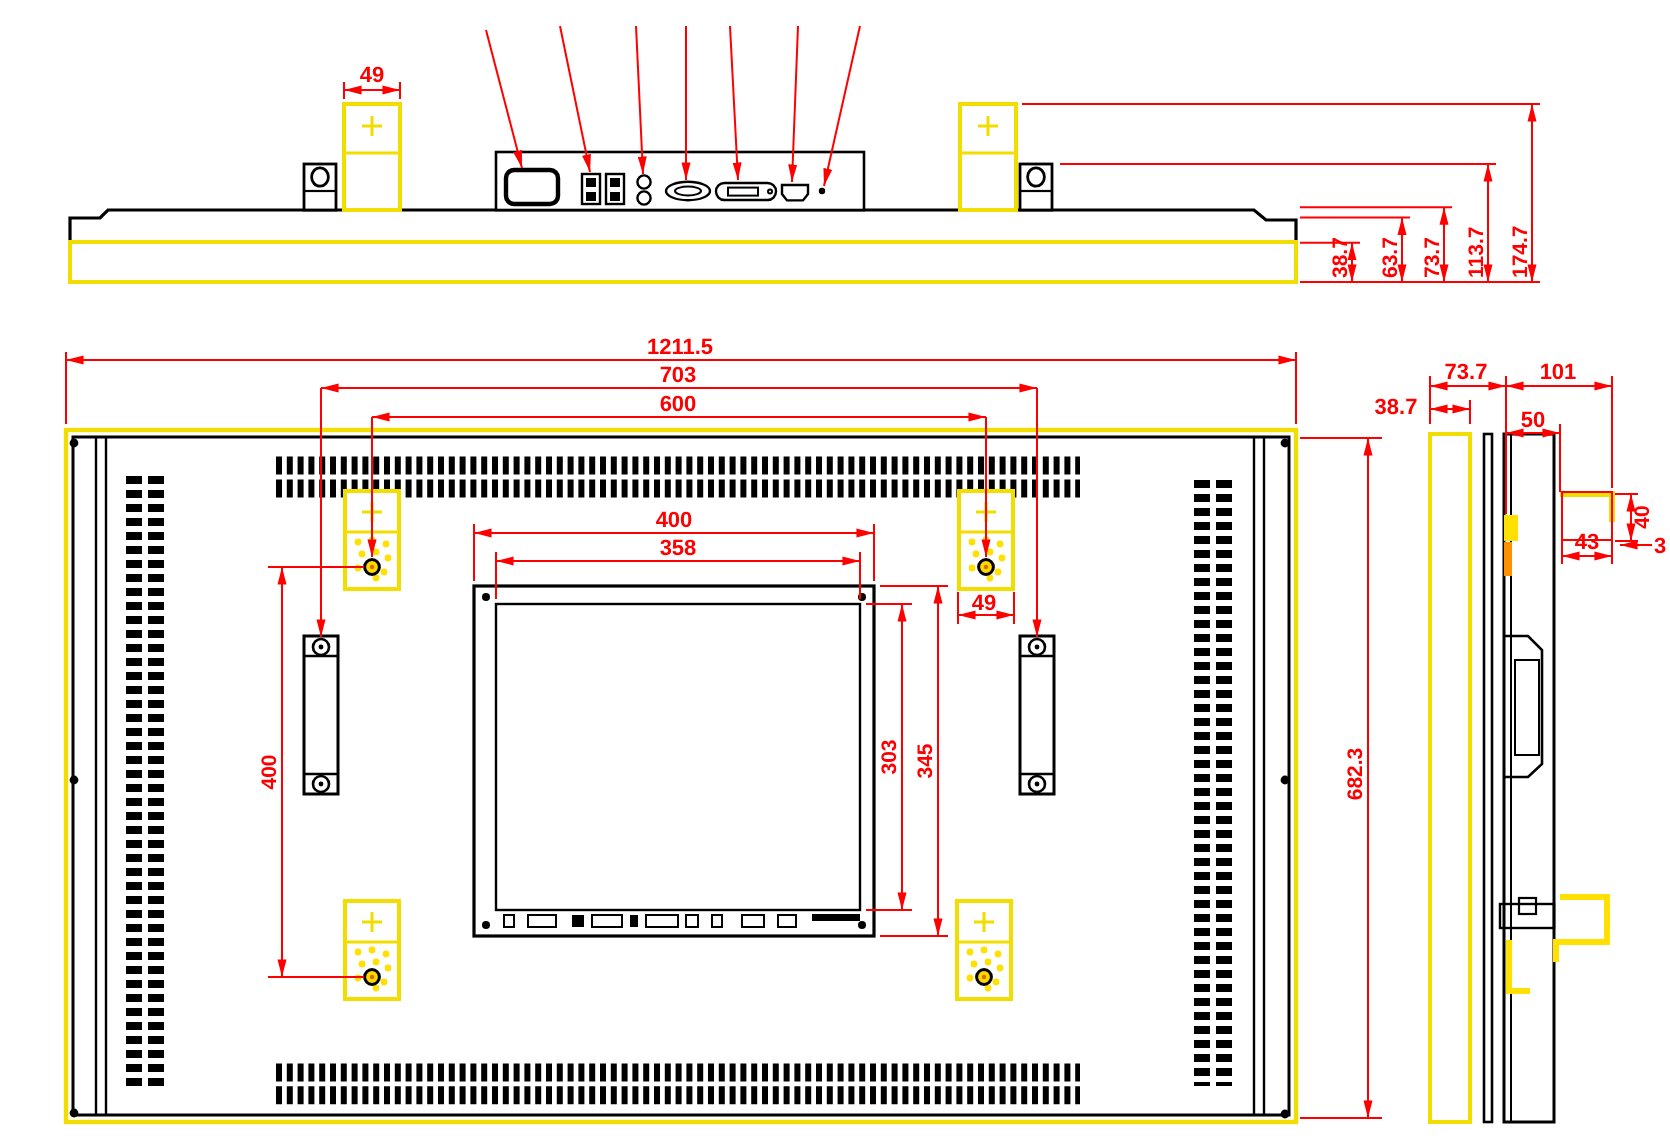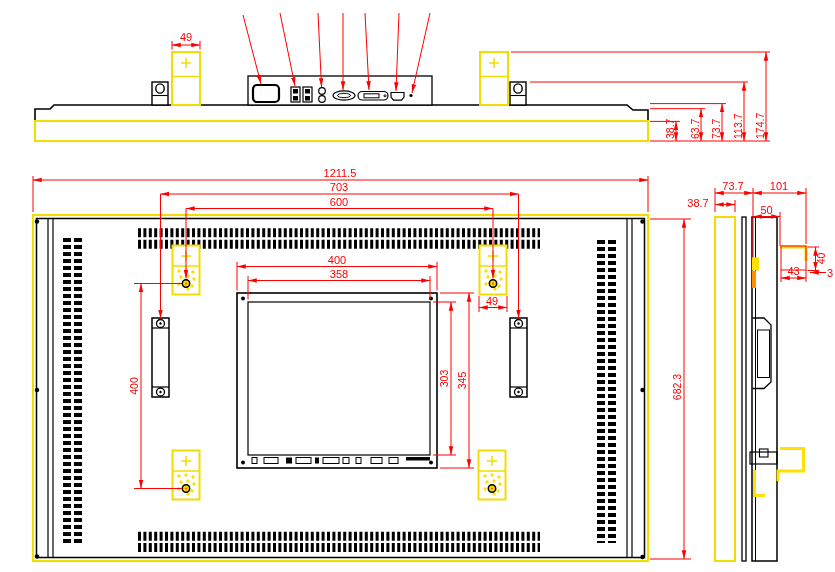--- a/index.html
+++ b/index.html
@@ -1,16 +1,16 @@
 <!DOCTYPE html>
 <html><head>
 <meta charset="utf-8">
 <style>
   html,body{margin:0;padding:0;background:#ffffff;}
-  .page{width:835px;height:572px;position:relative;background:#fff;overflow:hidden;}
+  .page{width:835px;height:572px;position:relative;background:#fff;overflow:hidden;font-weight:bold;}
   svg{display:block;}
   text.d{fill:#ff0000;font-family:"Liberation Sans",sans-serif;font-size:11px;}
   text.ds{fill:#ff0000;font-family:"Liberation Sans",sans-serif;font-size:10.5px;}
   .k{stroke:#000000;fill:none;}
   .kf{stroke:#000000;fill:#ffffff;}
   .y{stroke:#f2dd00;fill:none;}
   .yf{stroke:#f2dd00;fill:#ffffff;}
   .r{stroke:#ff0000;fill:none;stroke-width:1;}
   .vent{stroke:#000000;fill:none;}
 </style>

